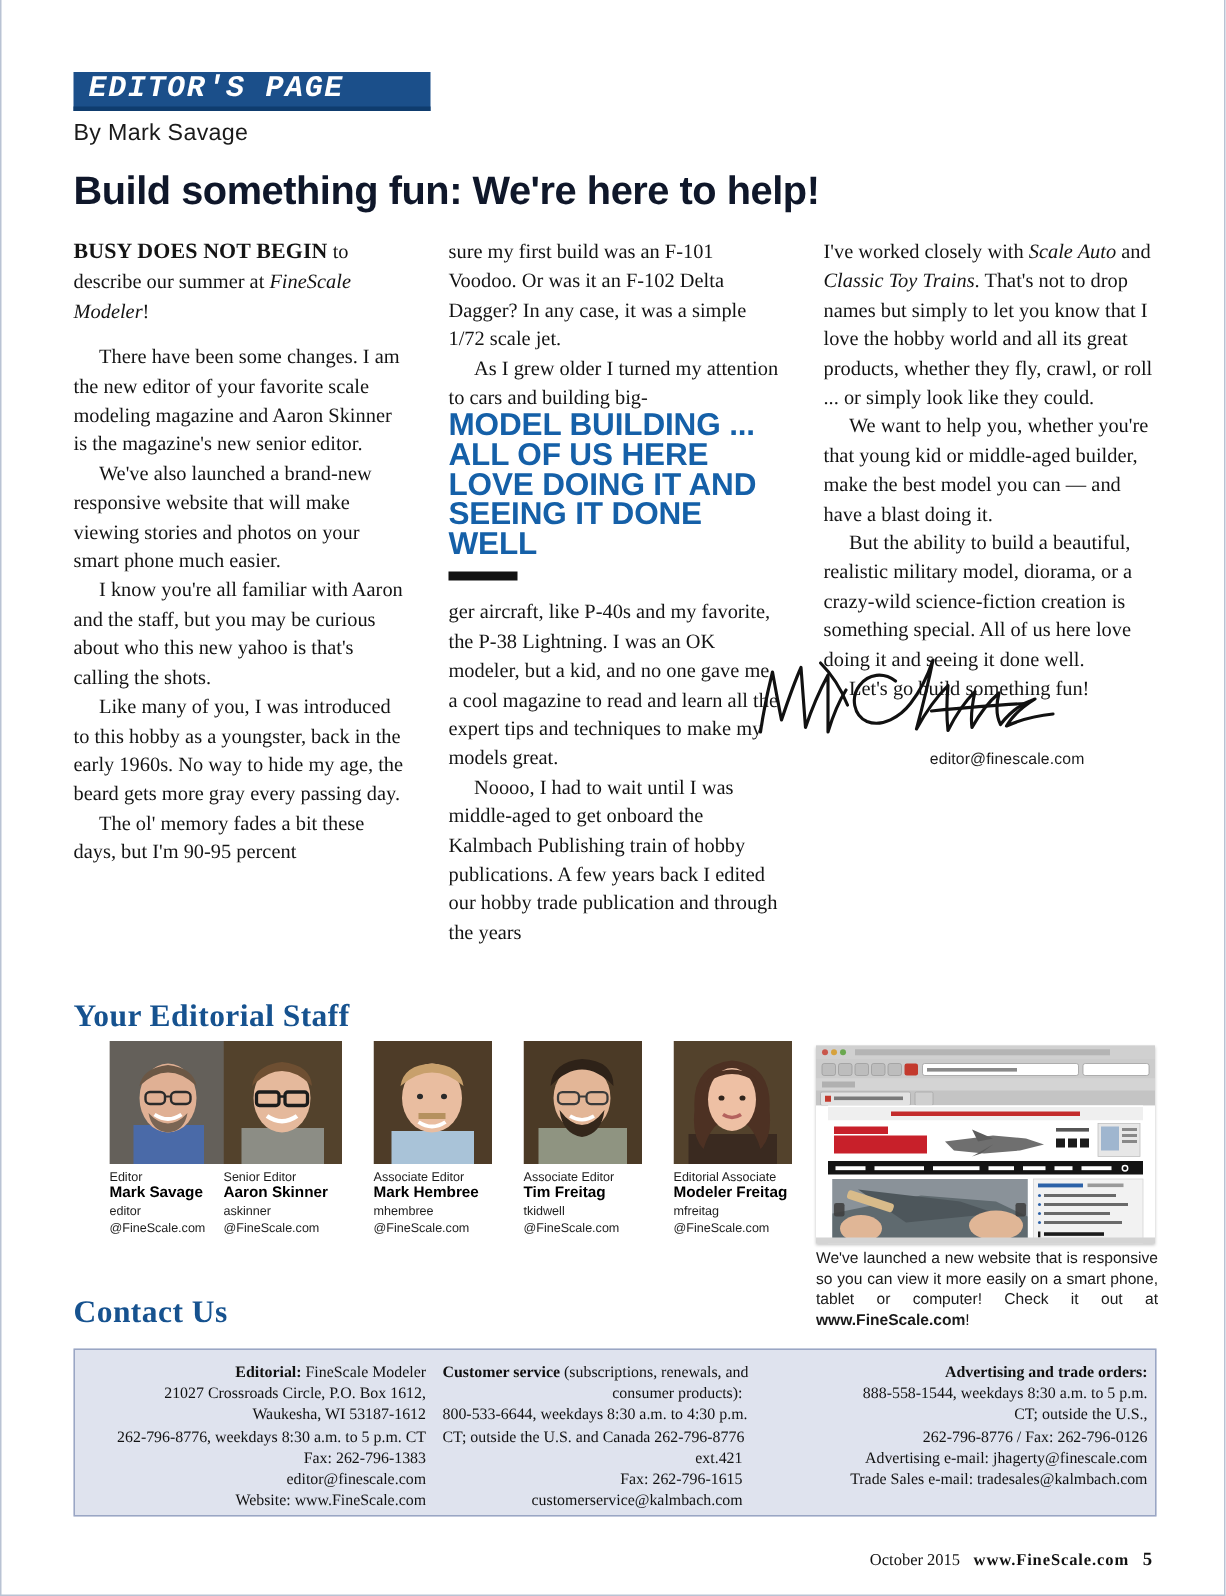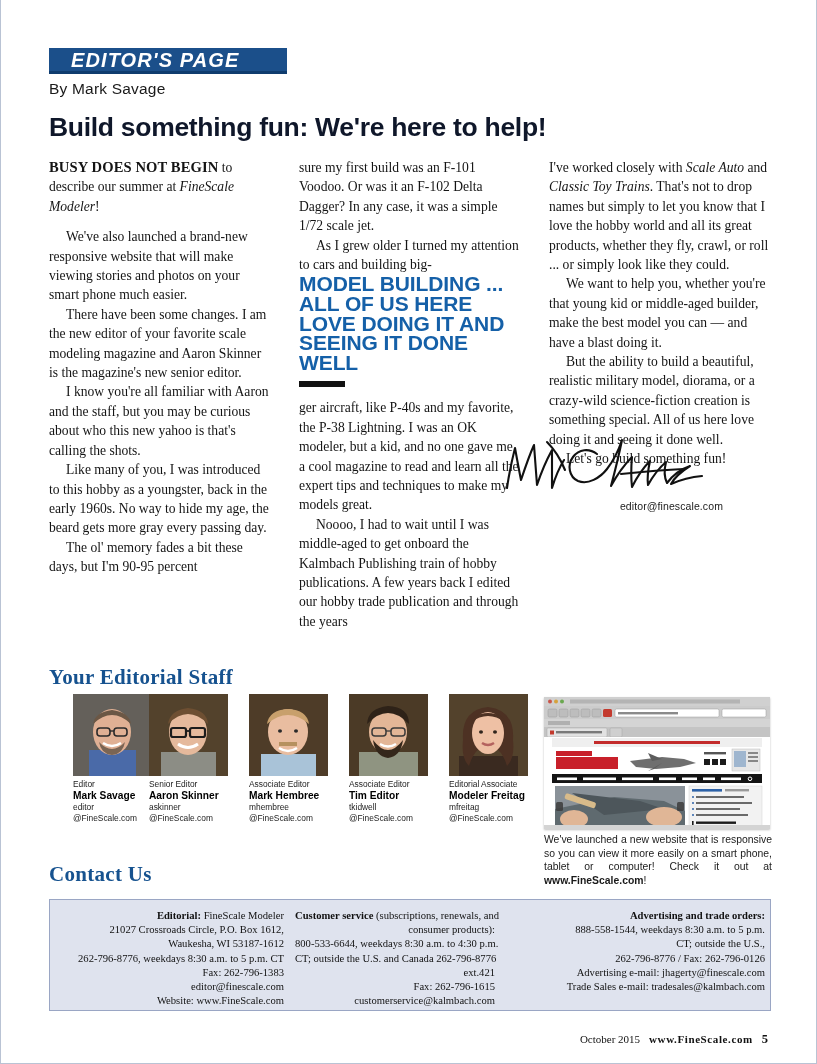--- a/index.html
+++ b/index.html
@@ -21,26 +21,25 @@
 
   
   .eyebrow-bar{
     position:absolute;left:48px;top:48px;
     width:238px;height:26px;
     background:#1b4f8a;
     border-bottom:3px solid #0f3c6e;
     box-sizing:border-box;
   }
   .eyebrow-bar .label{
-    font-family:Liberation Sans, sans-serif;
+    font-family:Liberation Mono, monospace;
     font-weight:bold;font-style:italic;
     color:#ffffff;font-size:20px;letter-spacing:1.1px;
     line-height:24px;padding-left:10px;display:block;
     white-space:nowrap;
-    margin-left:12px;
   }
   .byline{
     position:absolute;left:48px;top:80px;
     font-family:"Liberation Sans", sans-serif;
     font-size:15.5px;color:#1a1a1a;letter-spacing:.2px;
   }
   .headline{
     position:absolute;left:48px;top:112px;width:720px;
     font-family:"Liberation Sans", sans-serif;
     font-weight:bold;font-size:26.5px;color:#0f172a;
@@ -183,22 +182,22 @@
     <span class="label">EDITOR'S PAGE</span>
   </div>
   <div class="byline">By Mark Savage</div>
   <div class="headline">Build something fun: We're here to help!</div>
 
   <div class="cols">
 
     <div class="col c1">
       <p><span class="dropcap">BUSY DOES NOT BEGIN</span><span> to describe our summer at </span><span class="ital">FineScale Modeler</span><span>!</span></p>
       <p class="spacer"></p>
+      <p class="indent">There have been some changes. I am the new editor of your favorite scale modeling magazine and Aaron Skinner is the magazine's new senior editor.</p>
       <p class="indent">We've also launched a brand-new responsive website that will make viewing stories and photos on your smart phone much easier.</p>
-      <p class="indent">There have been some changes. I am the new editor of your favorite scale modeling magazine and Aaron Skinner is the magazine's new senior editor.</p>
       <p class="indent">I know you're all familiar with Aaron and the staff, but you may be curious about who this new yahoo is that's calling the shots.</p>
       <p class="indent">Like many of you, I was introduced to this hobby as a youngster, back in the early 1960s. No way to hide my age, the beard gets more gray every passing day.</p>
       <p class="indent">The ol' memory fades a bit these days, but I'm 90-95 percent</p>
     </div>
 
     <div class="col c2">
       <p>sure my first build was an F-101 Voodoo. Or was it an F-102 Delta Dagger? In any case, it was a simple 1/72 scale jet.</p>
       <p class="indent">As I grew older I turned my attention to cars and building big-</p>
       <p class="pullquote">MODEL BUILDING ... ALL OF US HERE LOVE DOING IT AND SEEING IT DONE WELL</p>
       <div class="pq-rule"></div>
@@ -288,21 +287,21 @@
         <rect x="10" y="58" width="59" height="24" fill="#8f9481"></rect>
         <ellipse cx="39" cy="38" rx="19" ry="22" fill="#e3b697"></ellipse>
         <path d="M18 30 Q39 8 60 30 Q60 13 39 12 Q19 14 18 30Z" fill="#2e2218"></path>
         <path d="M24 46 Q39 66 54 46 Q52 62 39 64 Q26 62 24 46Z" fill="#34271b"></path>
         <rect x="23" y="34" width="14" height="8" rx="3" fill="none" stroke="#3a3a3a" stroke-width="1.5"></rect>
         <rect x="42" y="34" width="14" height="8" rx="3" fill="none" stroke="#3a3a3a" stroke-width="1.5"></rect>
         <line x1="37" y1="37" x2="42" y2="37" stroke="#3a3a3a" stroke-width="1.3"></line>
         <path d="M31 50 Q39 55 47 50" stroke="#ffffff" stroke-width="2.4" fill="none"></path>
       </svg>
       <div class="st-role">Associate Editor</div>
-      <div class="st-name">Tim Editor</div>
+      <div class="st-name">Tim Freitag</div>
       <div class="st-mail1">tkidwell</div>
       <div class="st-mail2">@FineScale.com</div>
     </div>
 
     <div class="staff-member" style="left:400px;">
       <svg class="portrait" viewBox="0 0 79 82" aria-hidden="true">
         <rect width="79" height="82" fill="#53422c"></rect>
         <rect x="10" y="62" width="59" height="20" fill="#3a2a20"></rect>
         <path d="M14 46 Q12 16 39 13 Q66 16 64 46 Q66 64 58 72 Q52 52 39 52 Q26 52 20 72 Q12 64 14 46Z" fill="#4d3123"></path>
         <ellipse cx="39" cy="39" rx="16" ry="21" fill="#eec0a4"></ellipse>

